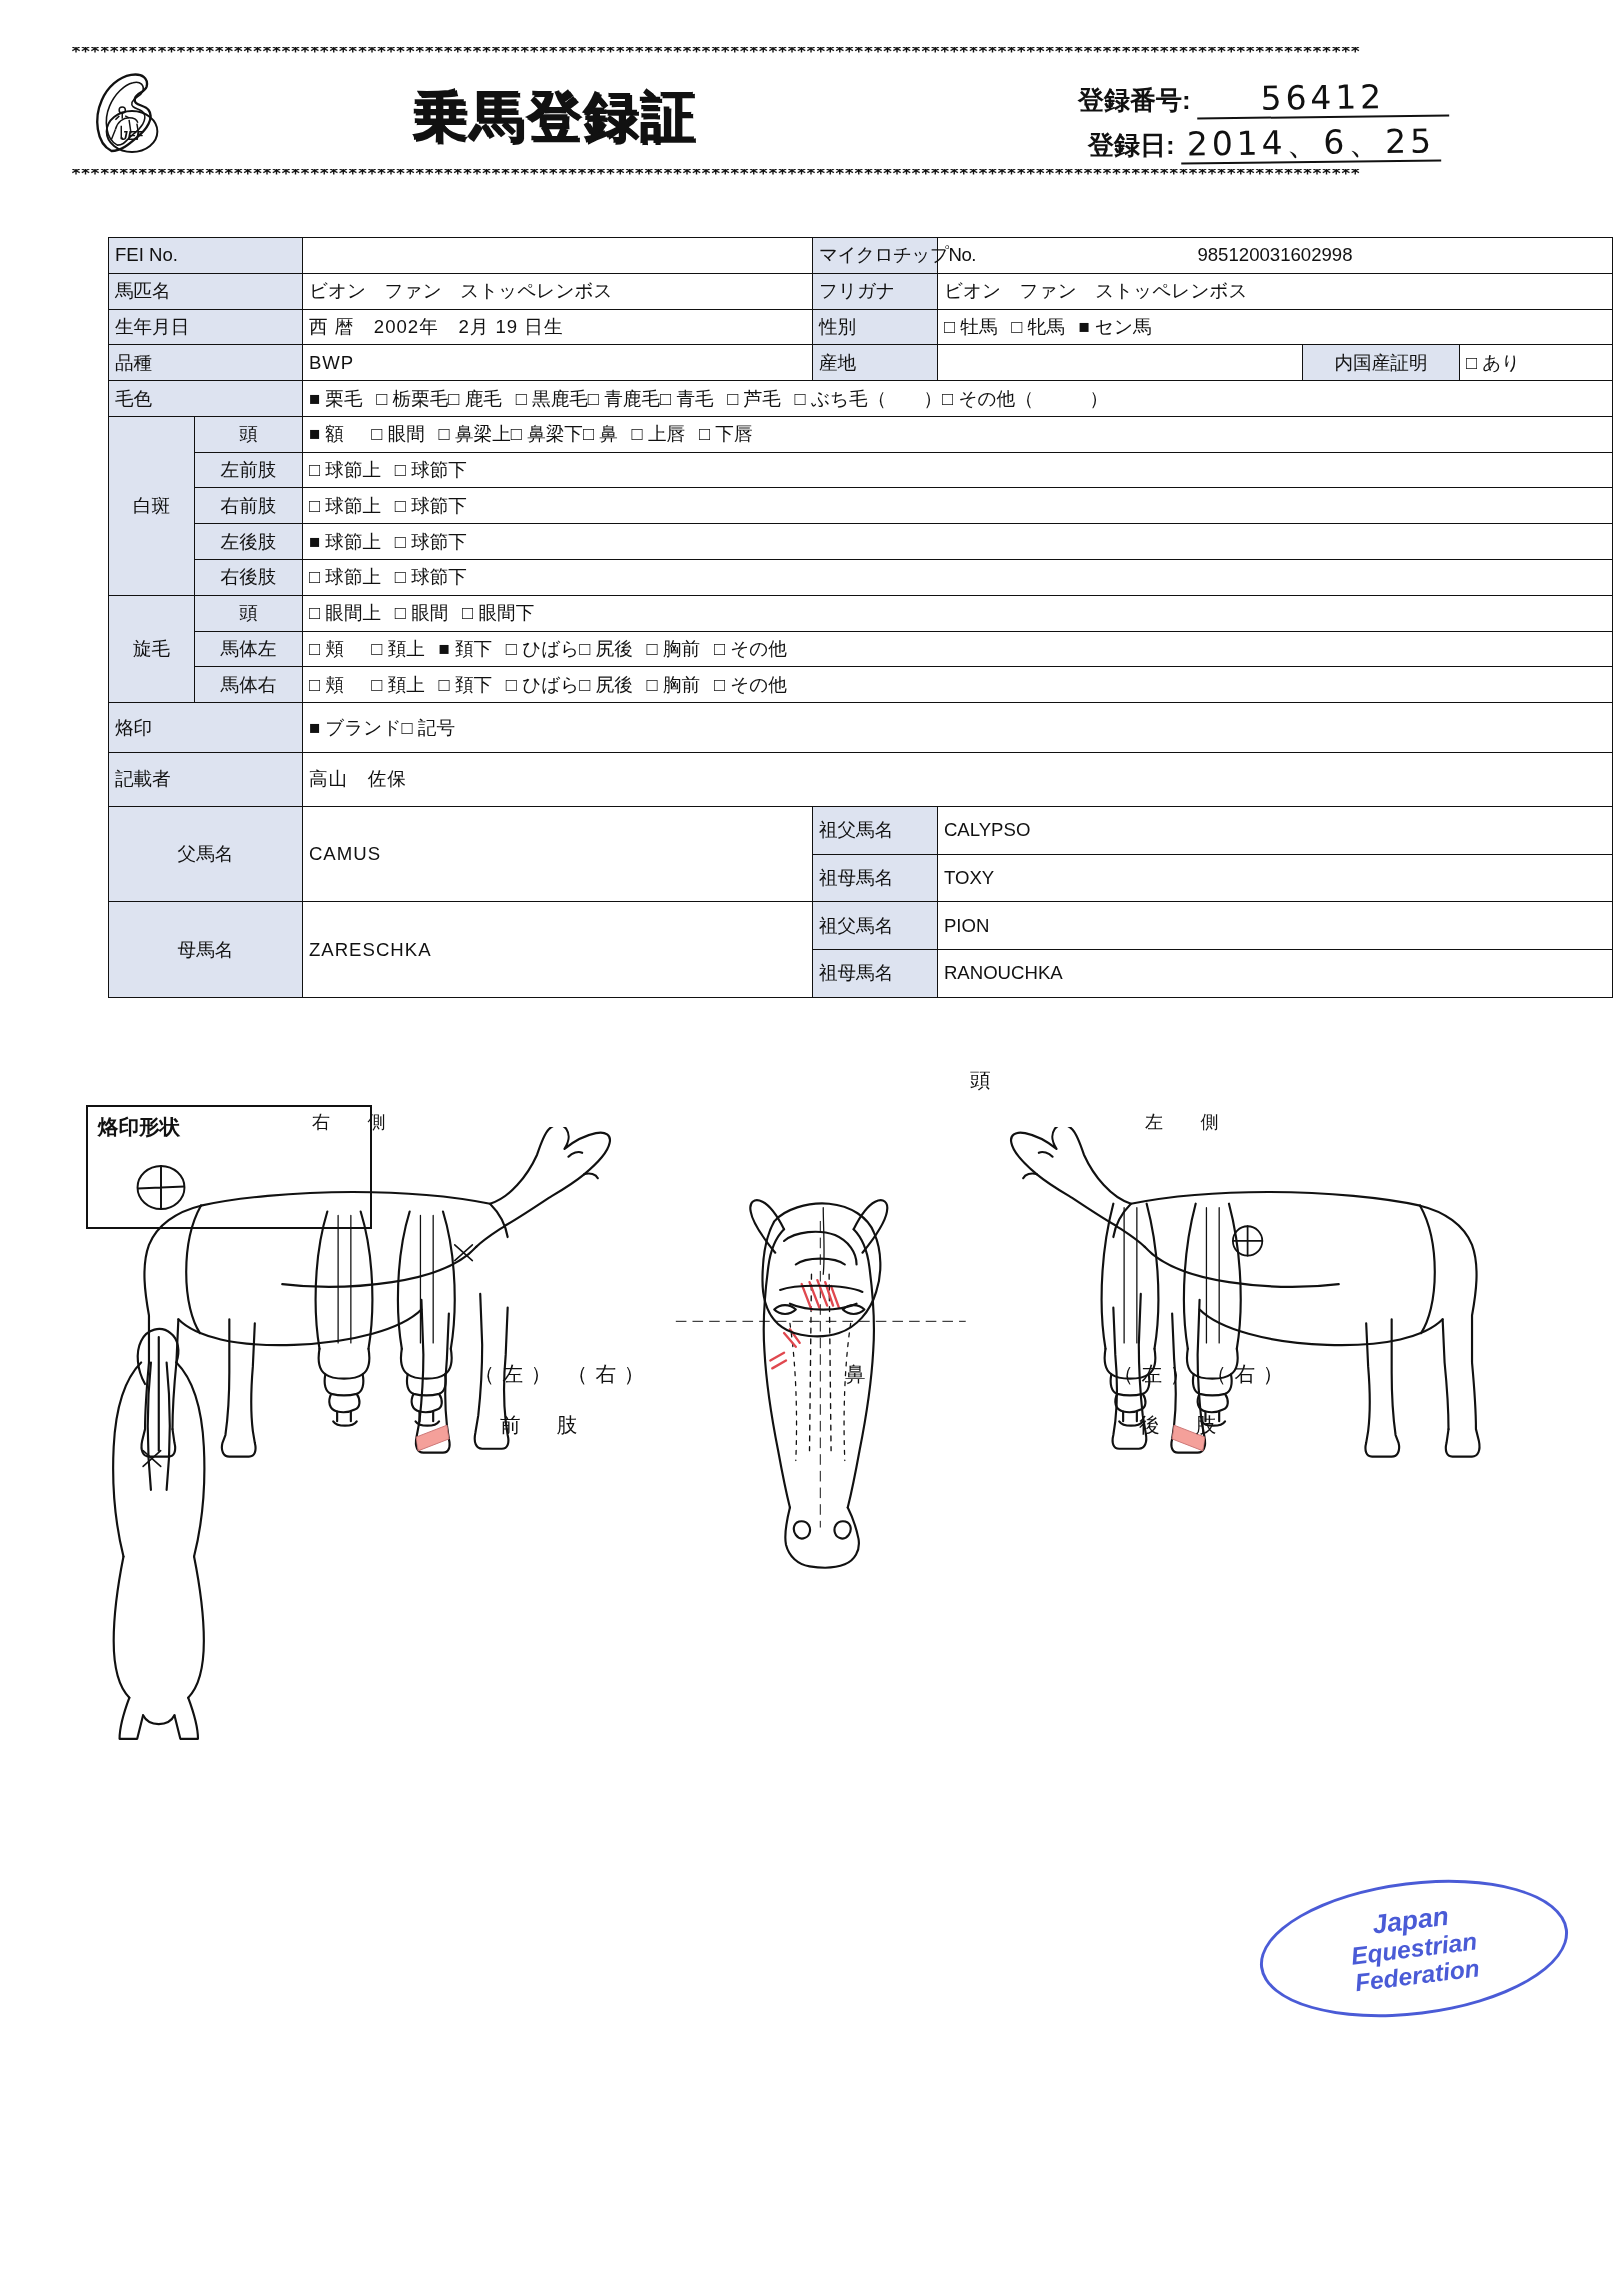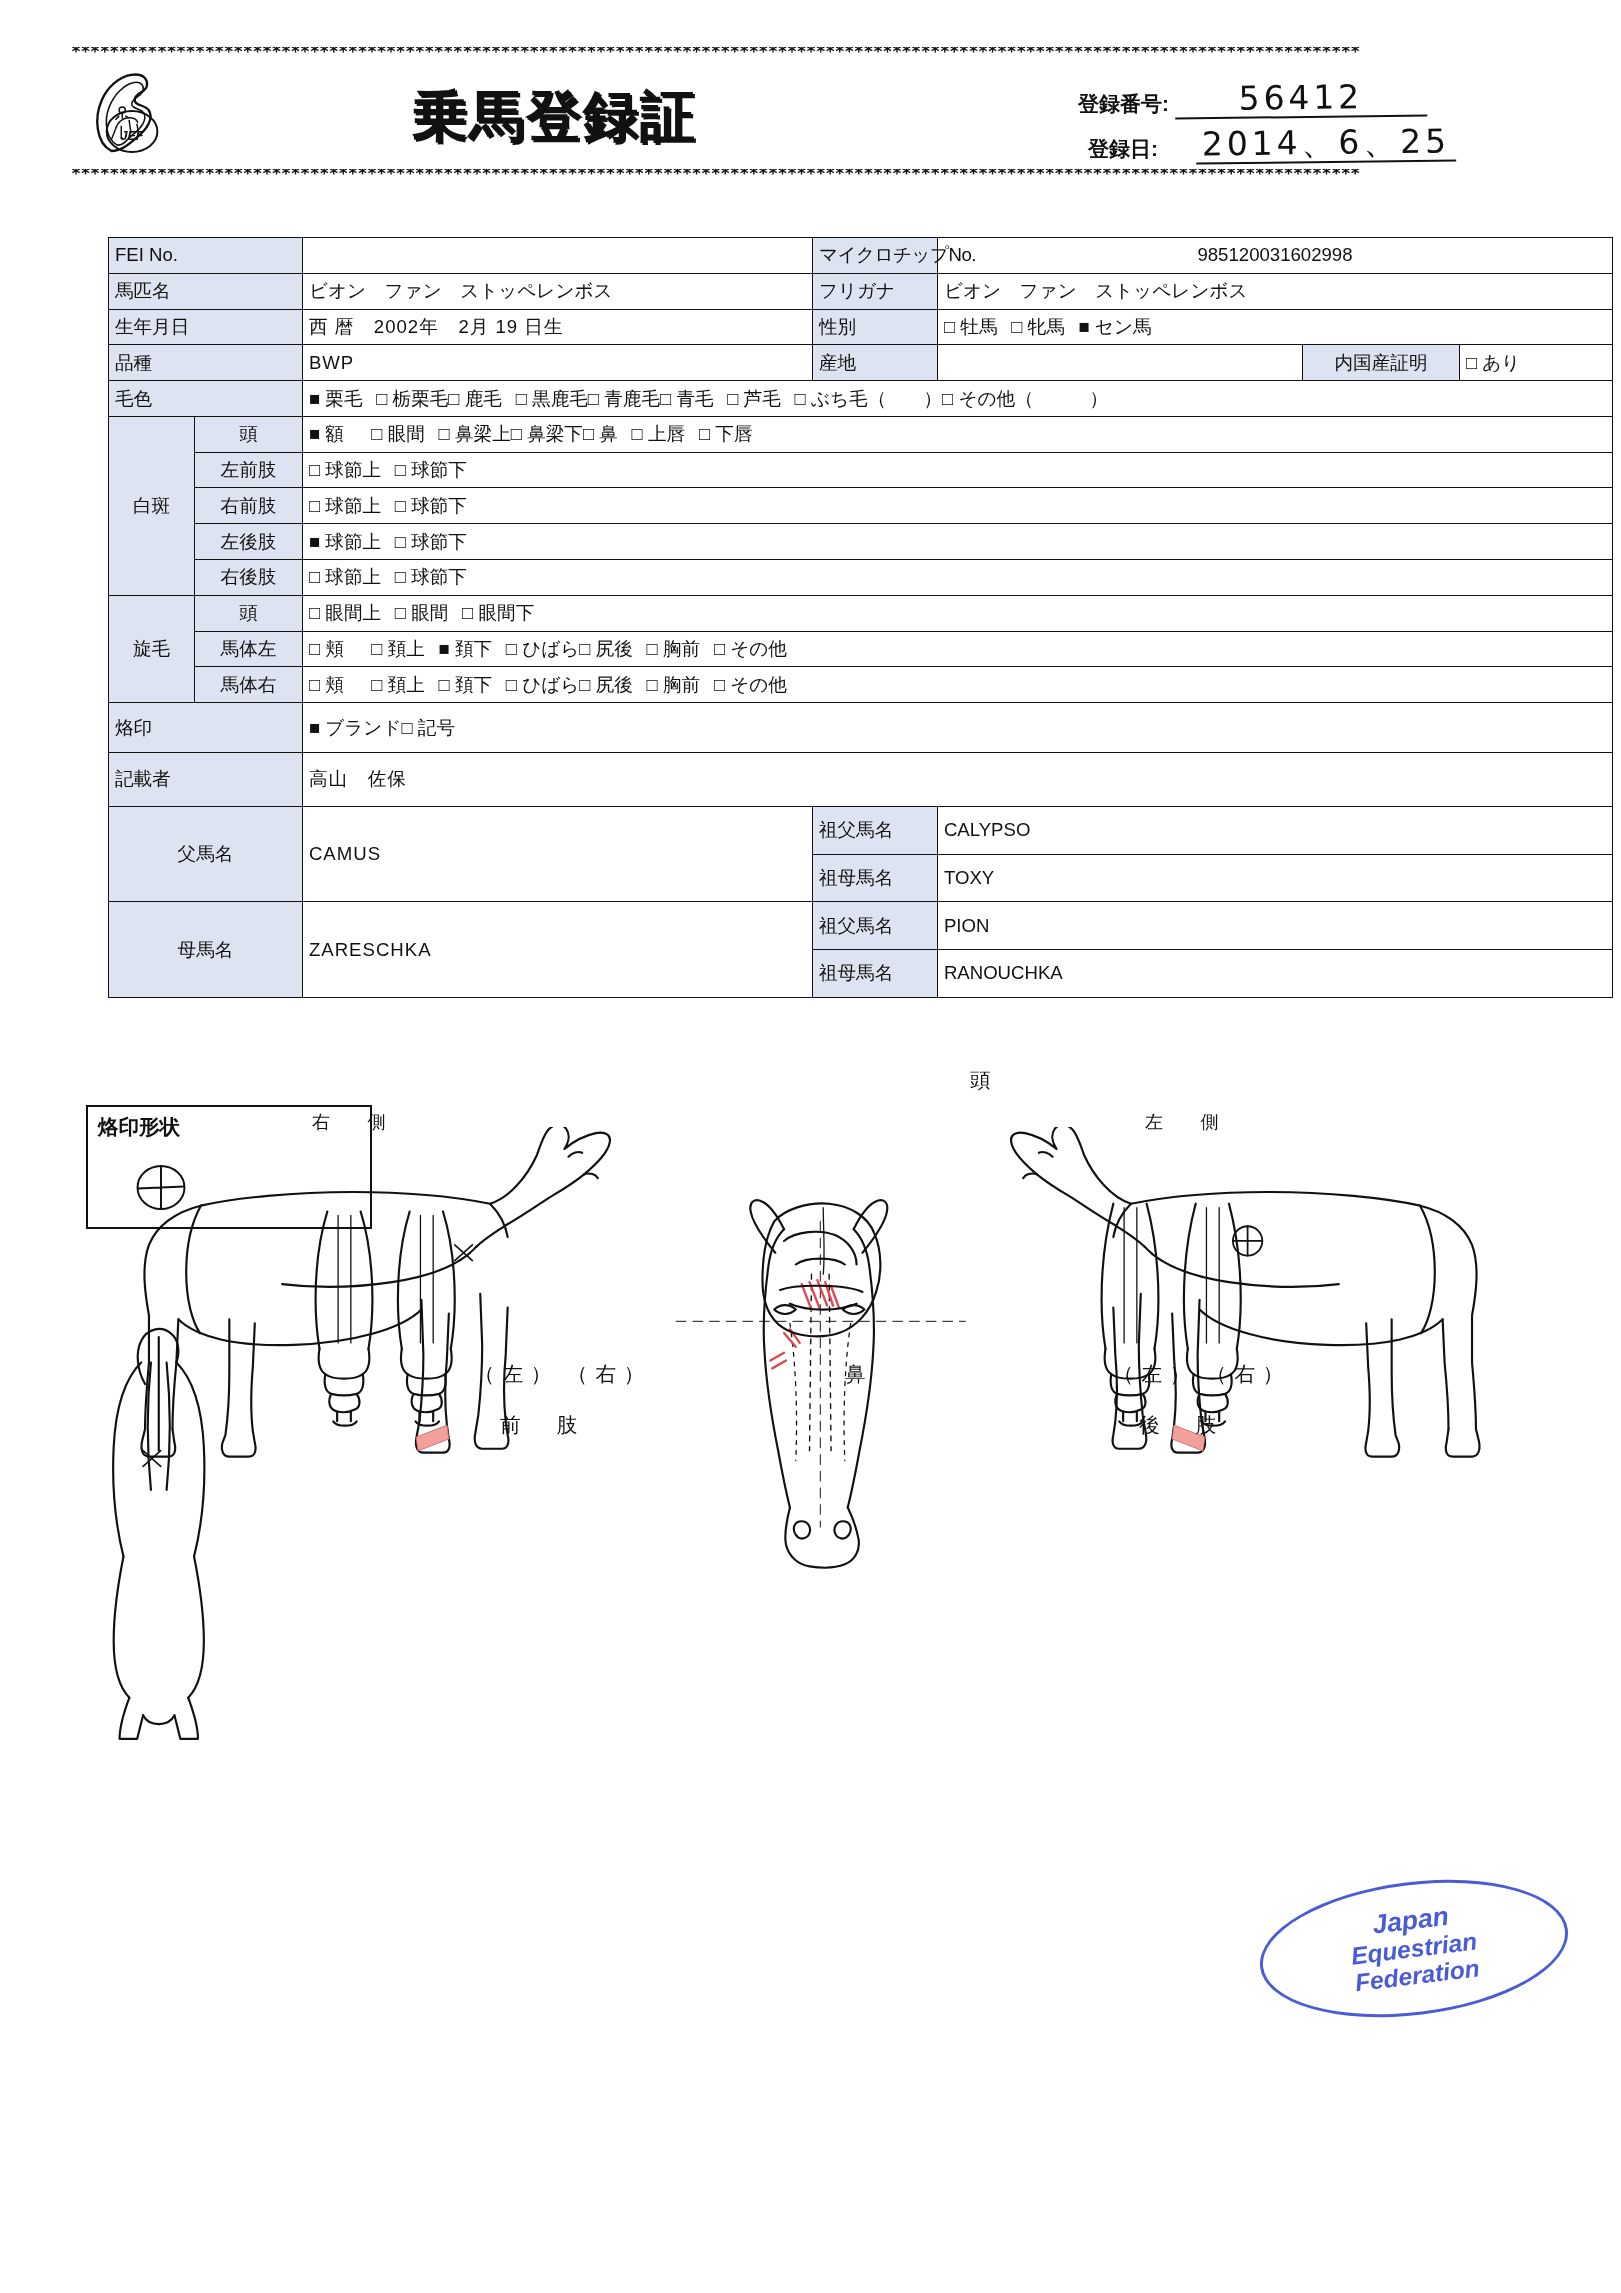--- a/index.html
+++ b/index.html
@@ -34,22 +34,22 @@
 
   .doc-title{
     position:absolute;left:412px;top:80px;
     font-size:55px;font-weight:bold;
     letter-spacing:2px;
     text-shadow:2px 2px 0 #111;
   }
 
   .reg-row{position:absolute;display:flex;align-items:flex-end;}
   #reg-no-row{left:1078px;top:80px;}
-  #reg-date-row{left:1088px;top:125px;gap:32px;}
-  .reg-label{font-size:21px;font-weight:bold;white-space:nowrap;padding-right:5.9px;}
+  #reg-date-row{left:1088px;top:125px;}
+  .reg-label{font-size:26px;font-weight:bold;white-space:nowrap;padding-right:5.9px;}
   .reg-value{
     font-family:"DejaVu Sans","Liberation Sans",sans-serif;
     font-size:33px;letter-spacing:3.9px;
     border-bottom:2.5px solid #111;
     min-width:240px;text-align:center;
     padding:0 5.9px 1px 5.9px;line-height:35px;
     transform:rotate(-0.7deg);
   }
 
   

